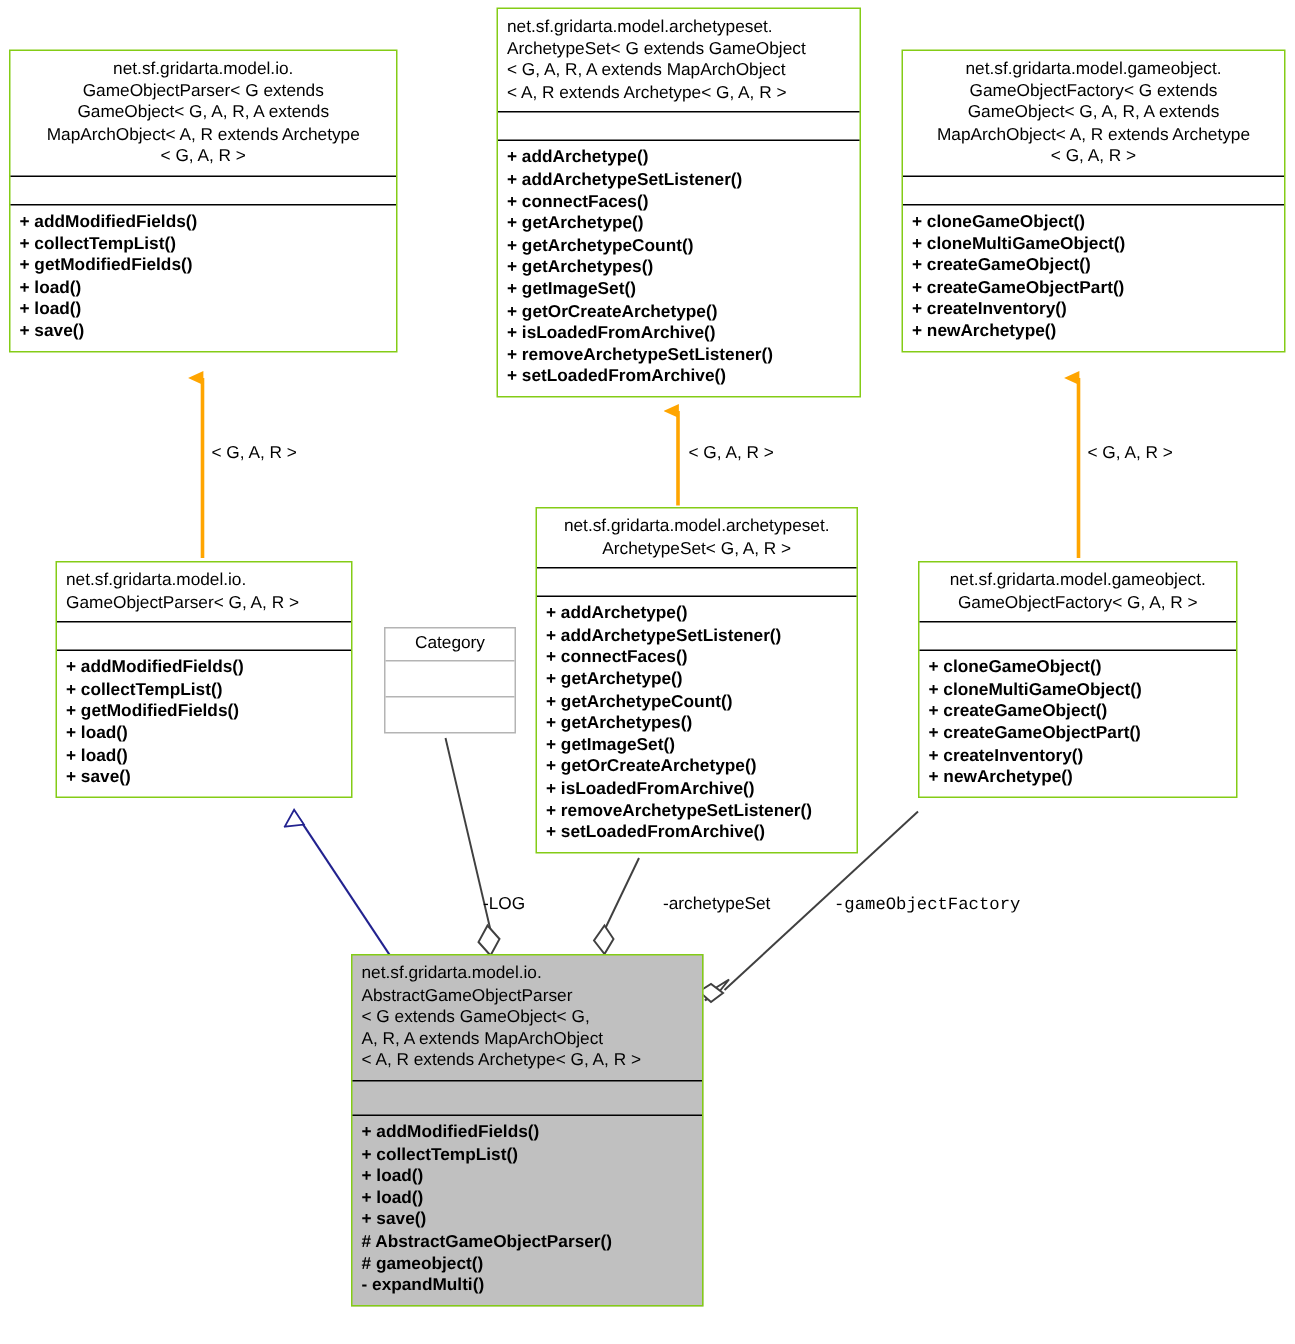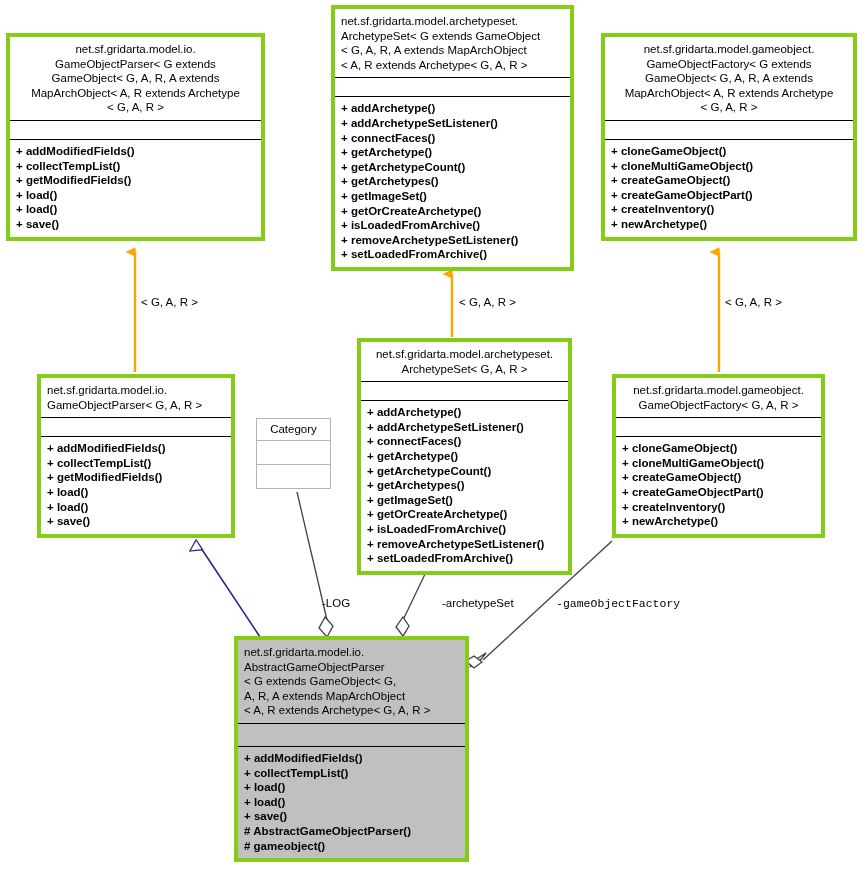--- a/index.html
+++ b/index.html
@@ -16,21 +16,21 @@
     position: relative;
     width: 863px;
     height: 896px;
     overflow: hidden;
     background: #ffffff;
   }
   
   .uml-class {
     position: absolute;
     box-sizing: border-box;
-    border: 4px solid #84cc16;
+    border: 1px solid #84cc16;
     background: #ffffff;
     font-size: 11.5px;
     line-height: 14.6px;
   }
   .uml-class.highlight {
     background: #c0c0c0;
   }
   .uml-class.faded {
     border: 1px solid #b4b4b4;
   }
@@ -194,21 +194,21 @@
     <div class="uml-ops">
       <div>+ addModifiedFields()</div>
       <div>+ collectTempList()</div>
       <div>+ getModifiedFields()</div>
       <div>+ load()</div>
       <div>+ load()</div>
       <div>+ save()</div>
     </div>
   </div>
 
-  <div class="uml-class faded" style="left:256px; top:418px; width:75px;">
+  <div class="uml-class faded" style="left:256px; top:418px; width:88px;">
     <div class="uml-title" style="padding:3px 6px;">Category</div>
     <div class="uml-attrs" style="min-height:24px;"></div>
     <div class="uml-ops" style="min-height:24px;padding:4px 6px;"></div>
   </div>
 
   <div class="uml-class" style="left:357px; top:338px; width:215px;">
     <div class="uml-title">net.sf.gridarta.model.archetypeset.
 ArchetypeSet&lt; G, A, R &gt;</div>
     <div class="uml-attrs"></div>
     <div class="uml-ops">
@@ -252,16 +252,17 @@
 &lt; A, R extends Archetype&lt; G, A, R &gt;</div>
     <div class="uml-attrs" style="min-height:23px;"></div>
     <div class="uml-ops">
       <div>+ addModifiedFields()</div>
       <div>+ collectTempList()</div>
       <div>+ load()</div>
       <div>+ load()</div>
       <div>+ save()</div>
       <div># AbstractGameObjectParser()</div>
       <div># gameobject()</div>
+      <div>- expandMulti()</div>
     </div>
   </div>
 
 </div>
 
 </body></html>

